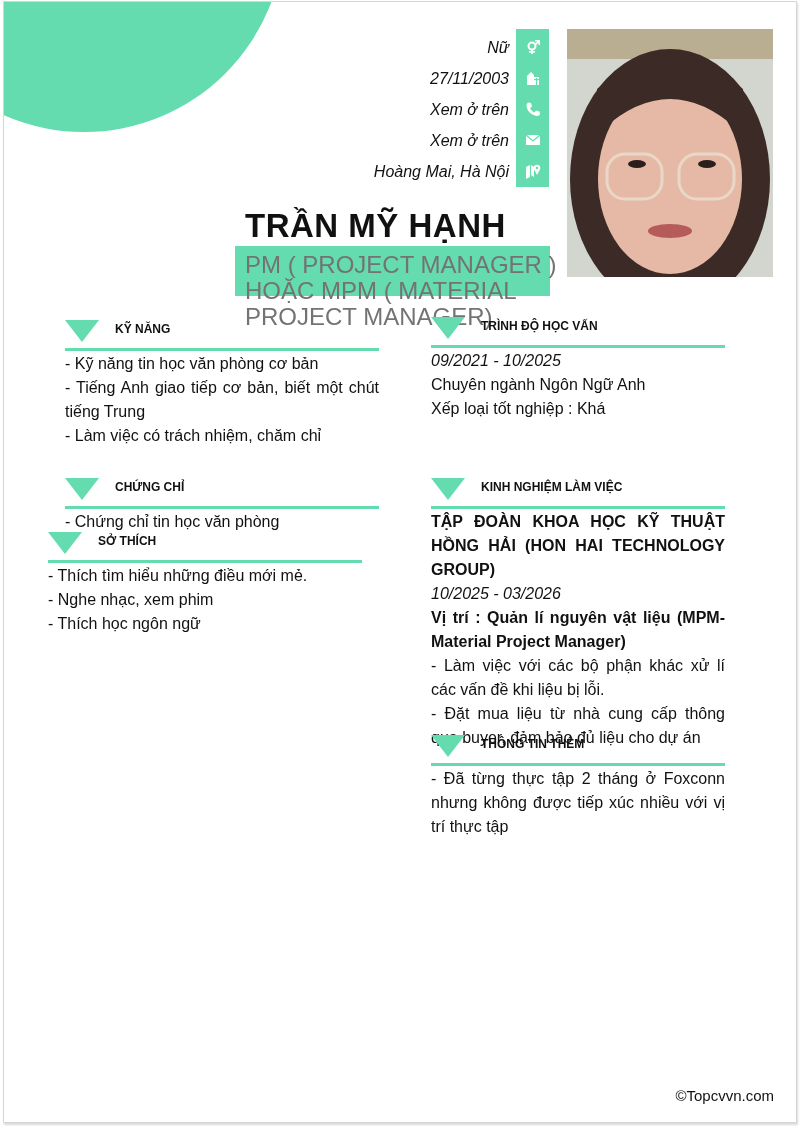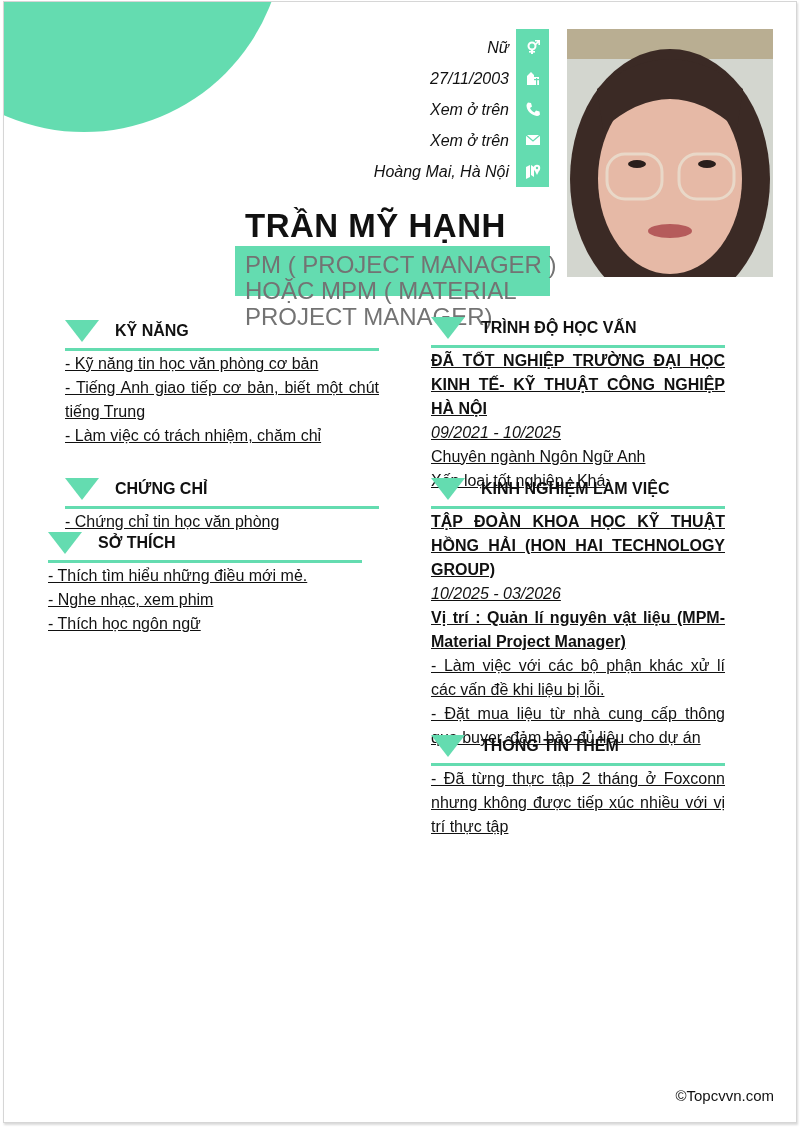--- a/index.html
+++ b/index.html
@@ -24,24 +24,24 @@
           letter-spacing:0.5px; color:#111; white-space:nowrap; }
   .title-bg { position:absolute; left:231px; top:244px; width:315px; height:50px; background:#64dcb0; }
   .title { position:absolute; left:241px; top:250px; width:330px; font-size:24px; line-height:26px;
            color:#737373; }
   
   .sec { position:absolute; }
   .sec-head { position:relative; height:28px; border-bottom:3px solid #64dcb0; }
   .tri { position:absolute; left:0; top:0; width:0; height:0;
          border-left:17px solid transparent; border-right:17px solid transparent;
          border-top:22px solid #64dcb0; }
-  .sec-title { position:absolute; left:50px; top:2px; font-size:16px; font-weight:bold; color:#111;
+  .sec-title { position:absolute; left:50px; top:2px; font-size:12px; font-weight:bold; color:#111;
                white-space:nowrap; }
   .sec-body { font-size:16px; line-height:24px; color:#111; text-align:justify; padding-top:1px; }
-  .sec-body p { margin:0;text-decoration:underline; }
+  .sec-body p { margin:0; }
   .b { font-weight:bold; }
   .i { font-style:italic; }
   .footer { position:absolute; right:22px; bottom:18px; font-size:15px; color:#111; }
 </style>
 </head>
 <body>
 
 <div class="page">
   <div class="corner"></div>
 
@@ -142,21 +142,20 @@
       <p>- Thích học ngôn ngữ</p>
     </div>
   </div>
 
   <div class="sec" style="left:427px; top:315px; width:294px;">
     <div class="sec-head">
       <div class="tri"></div>
       <div class="sec-title">TRÌNH ĐỘ HỌC VẤN</div>
     </div>
     <div class="sec-body">
-      <p class="b">ĐÃ TỐT NGHIỆP TRƯỜNG ĐẠI HỌC KINH TẾ- KỸ THUẬT CÔNG NGHIỆP HÀ NỘI</p>
       <p class="i">09/2021 - 10/2025</p>
       <p>Chuyên ngành Ngôn Ngữ Anh</p>
       <p>Xếp loại tốt nghiệp : Khá</p>
     </div>
   </div>
 
   <div class="sec" style="left:427px; top:476px; width:294px;">
     <div class="sec-head">
       <div class="tri"></div>
       <div class="sec-title">KINH NGHIỆM LÀM VIỆC</div>

